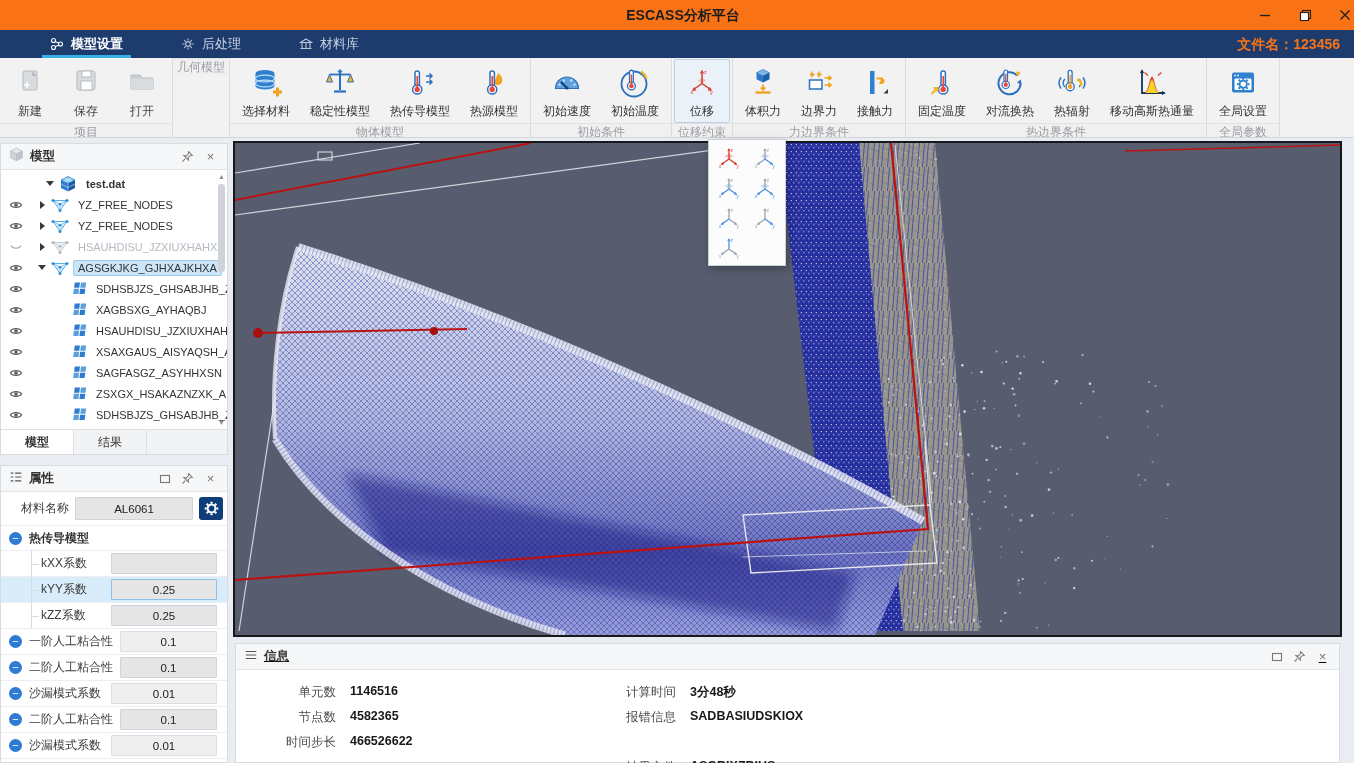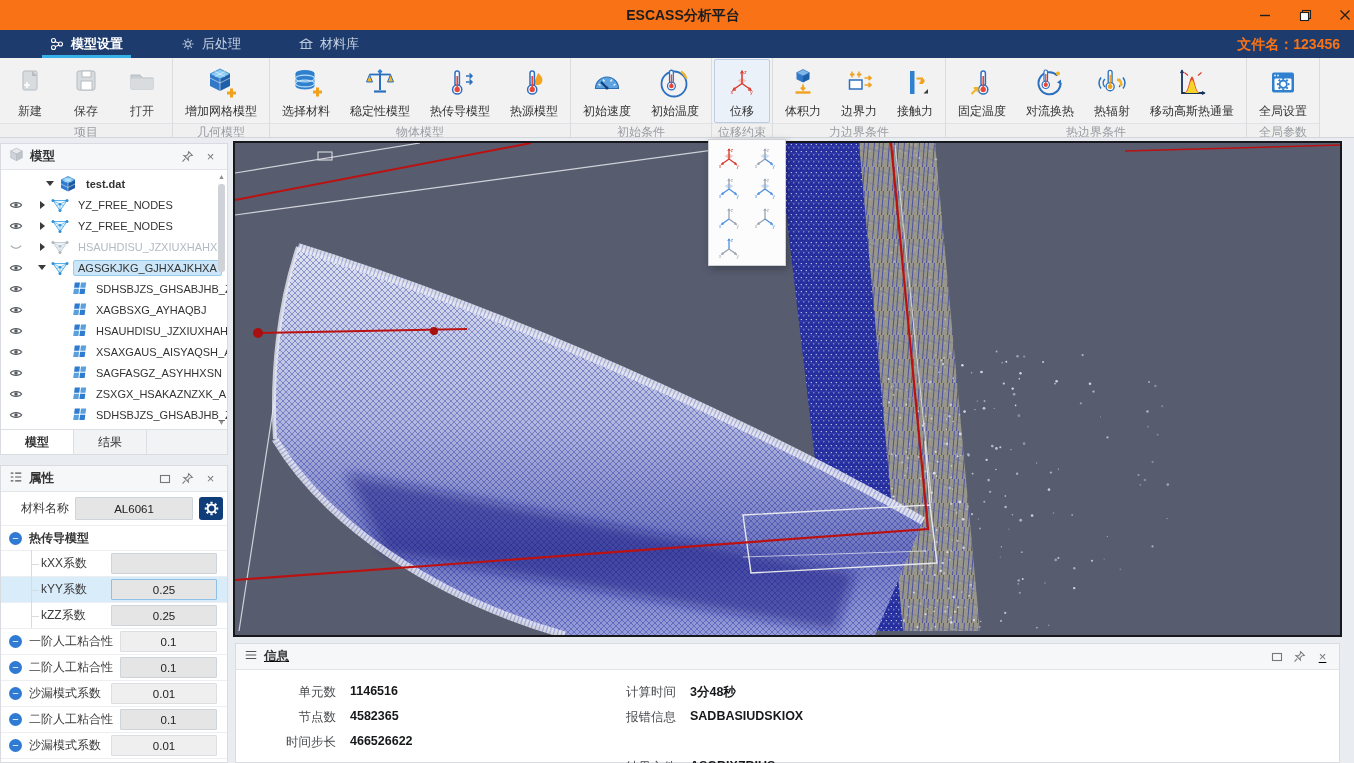--- a/index.html
+++ b/index.html
@@ -167,34 +167,20 @@
               <path d="M6 9h9l2.5 3H28v11H6z" fill="#c9ced3" stroke="#b6bcc2"></path>
               <path d="M6 12.5h22V23H6z" fill="#d8dcdf"></path>
             </svg>
           </div>
           <div class="rlabel">打开</div>
         </div>
       </div>
       <div class="rgroup-name">项目</div>
     </div>
     <div class="rgroup">
-      <div class="rgroup-btns">
-        <div class="rbtn">
-          <div class="ric">
-            <svg width="36" height="34" viewBox="0 0 34 34">
-              <polygon points="16,3 26,8 16,13 6,8" fill="#8ecdf4" stroke="#2b7cc9" stroke-width=".8"></polygon>
-              <polygon points="6,8 16,13 16,25 6,20" fill="#3178c8"></polygon>
-              <polygon points="26,8 16,13 16,25 26,20" fill="#1d5fa8"></polygon>
-              <path d="M11 5.5l10 5M21 5.5l-10 5M6 12l10 5 10-5M16 13v12" stroke="rgba(255,255,255,.75)" stroke-width=".7" fill="none"></path>
-              <path d="M23 27h9M27.5 22.5v9" stroke="#f0a21e" stroke-width="3"></path>
-            </svg>
-          </div>
-          <div class="rlabel">增加网格模型</div>
-        </div>
-      </div>
       <div class="rgroup-name">几何模型</div>
     </div>
     <div class="rgroup">
       <div class="rgroup-btns">
         <div class="rbtn">
           <div class="ric">
             <svg width="36" height="34" viewBox="0 0 34 34">
               <ellipse cx="16" cy="7.5" rx="9.5" ry="3.4" fill="#2f80cf"></ellipse>
               <path d="M6.5 7.5v12.5c0 1.9 4.2 3.4 9.5 3.4s9.5-1.5 9.5-3.4V7.5" fill="#2f80cf"></path>
               <ellipse cx="16" cy="12.5" rx="9.5" ry="3.4" fill="none" stroke="#bfe0f7" stroke-width="1.1"></ellipse>

